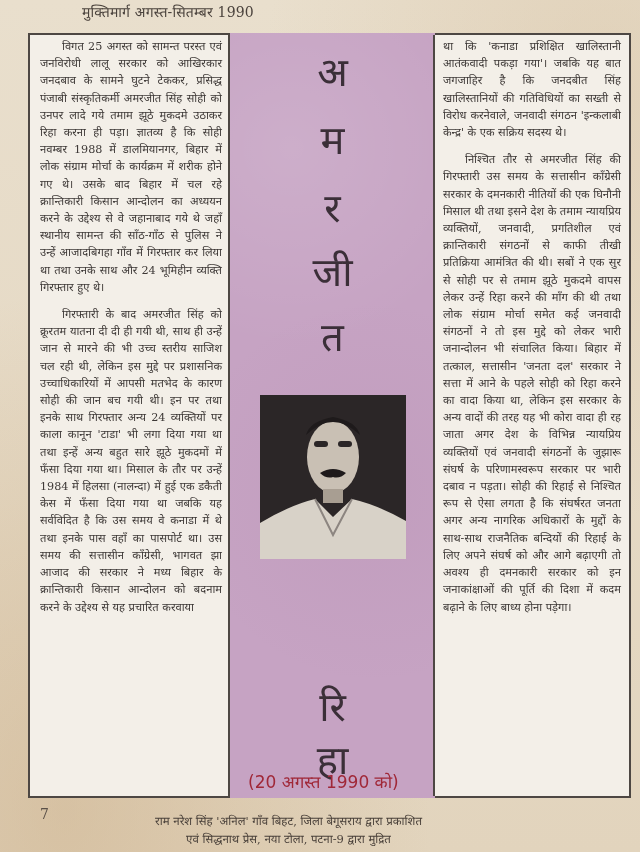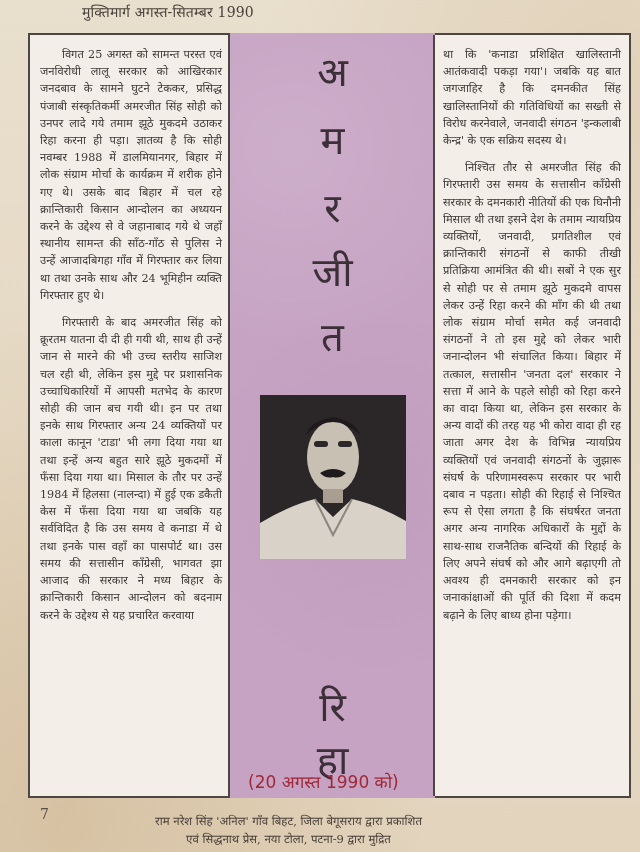--- a/index.html
+++ b/index.html
@@ -26,21 +26,21 @@
     border:2px solid #4d4743; background:#f3efe8;
     box-sizing:border-box;
   }
   .col {
     position:absolute; top:0; bottom:0; box-sizing:border-box;
     font-size:11.2px; line-height:17.2px; text-align:justify;
     color:#3d3836;
   }
   .col-left { left:4px; width:194px; padding:3px 6px 0 6px; }
   .col-right { left:403px; width:196px; padding:3px 8px 0 8px; border-left:2px solid #4d4743; }
-  .col p { margin:8px 0 10px 0; text-indent:22px; }
+  .col p { margin:0 0 10px 0; text-indent:22px; }
   .col p.first { text-indent:22px; }
   .purple {
     position:absolute; left:198px; top:-2px; width:205px; height:765px;
     background:#c6a3c3;
     background-image:
       radial-gradient(circle at 30% 15%, rgba(255,255,255,0.12), transparent 30%),
       radial-gradient(circle at 70% 60%, rgba(140,90,130,0.08), transparent 40%);
     border-left:2px solid #4d4743;
   }
   .vtitle {
@@ -100,21 +100,21 @@
       </svg>
     </div>
 
     <div class="vtitle" style="top:645px">रि</div>
     <div class="vtitle" style="top:698px">हा</div>
 
     <div class="stamp">(20 अगस्त 1990 को)</div>
   </div>
 
   <div class="col col-right">
-    <p style="text-indent:0">था कि 'कनाडा प्रशिक्षित खालिस्तानी आतंकवादी पकड़ा गया'। जबकि यह बात जगजाहिर है कि दमनकीत सिंह खालिस्तानियों की गतिविधियों का सख्ती से विरोध करनेवाले, जनवादी संगठन 'इन्कलाबी केन्द्र' के एक सक्रिय सदस्य थे।</p>
+    <p style="text-indent:0">था कि 'कनाडा प्रशिक्षित खालिस्तानी आतंकवादी पकड़ा गया'। जबकि यह बात जगजाहिर है कि जनदबीत सिंह खालिस्तानियों की गतिविधियों का सख्ती से विरोध करनेवाले, जनवादी संगठन 'इन्कलाबी केन्द्र' के एक सक्रिय सदस्य थे।</p>
     <p>निश्चित तौर से अमरजीत सिंह की गिरफ्तारी उस समय के सत्तासीन काँग्रेसी सरकार के दमनकारी नीतियों की एक घिनौनी मिसाल थी तथा इसने देश के तमाम न्यायप्रिय व्यक्तियों, जनवादी, प्रगतिशील एवं क्रान्तिकारी संगठनों से काफी तीखी प्रतिक्रिया आमंत्रित की थी। सबों ने एक सुर से सोही पर से तमाम झूठे मुकदमे वापस लेकर उन्हें रिहा करने की माँग की थी तथा लोक संग्राम मोर्चा समेत कई जनवादी संगठनों ने तो इस मुद्दे को लेकर भारी जनान्दोलन भी संचालित किया। बिहार में तत्काल, सत्तासीन 'जनता दल' सरकार ने सत्ता में आने के पहले सोही को रिहा करने का वादा किया था, लेकिन इस सरकार के अन्य वादों की तरह यह भी कोरा वादा ही रह जाता अगर देश के विभिन्न न्यायप्रिय व्यक्तियों एवं जनवादी संगठनों के जुझारू संघर्ष के परिणामस्वरूप सरकार पर भारी दबाव न पड़ता। सोही की रिहाई से निश्चित रूप से ऐसा लगता है कि संघर्षरत जनता अगर अन्य नागरिक अधिकारों के मुद्दों के साथ-साथ राजनैतिक बन्दियों की रिहाई के लिए अपने संघर्ष को और आगे बढ़ाएगी तो अवश्य ही दमनकारी सरकार को इन जनाकांक्षाओं की पूर्ति की दिशा में कदम बढ़ाने के लिए बाध्य होना पड़ेगा।</p>
   </div>
 
 </div>
 
 <div class="page-num">7</div>
 
 <div class="footer">
   <div>राम नरेश सिंह 'अनिल' गाँव बिहट, जिला बेगूसराय द्वारा प्रकाशित</div>
   <div>एवं सिद्धनाथ प्रेस, नया टोला, पटना-9 द्वारा मुद्रित</div>

